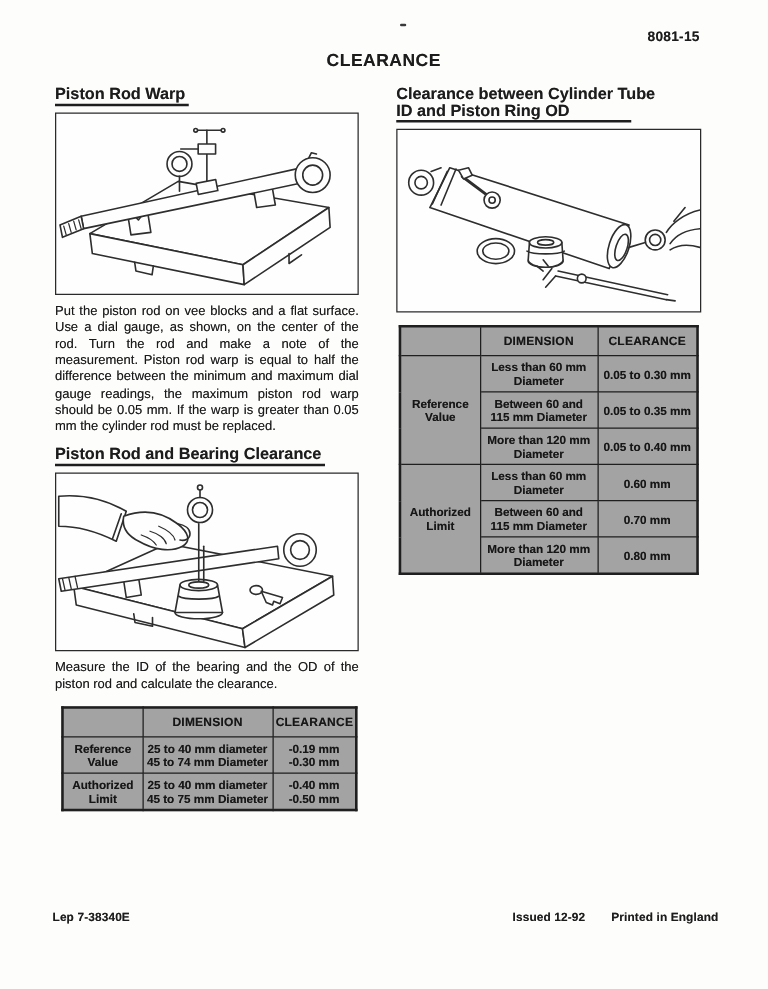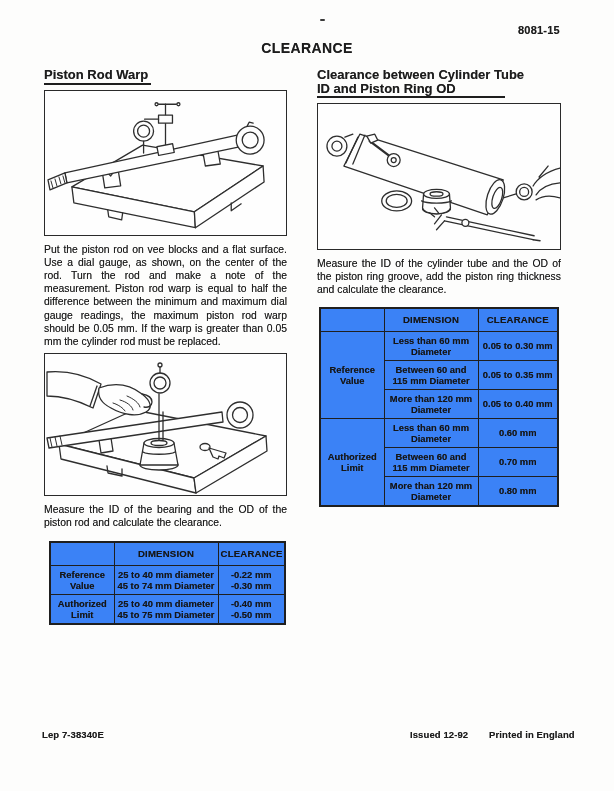--- a/index.html
+++ b/index.html
@@ -16,21 +16,21 @@
   #left-col{left:44px;width:243px;}
   #right-col{left:317px;width:244px;}
   .sec-heading{font-size:13px;font-weight:bold;line-height:13.5px;margin:0;}
   .u{display:inline-block;border-bottom:2px solid #1e1e1e;padding:0 3px 1px 0;}
   .figbox{border:1.6px solid #2a2a2a;margin-top:5px;background:#fefefe;}
   .figbox svg{display:block;width:100%;height:100%;}
   #fig1{height:144px;}
   #fig2{height:141px;}
   #fig3{height:145px;}
   p.body{font-size:10.4px;line-height:13.2px;text-align:justify;margin:7px 0 0 0;color:#191919;}
-  table.spec{border-collapse:collapse;font-size:9.4px;font-weight:bold;color:#161616;background:#3b82f6;
+  table.spec{border-collapse:collapse;font-size:9.4px;font-weight:bold;color:#161616;background:#a3a3a3;
     border:2.4px solid #1f1f1f;table-layout:fixed;}
   table.spec th, table.spec td{border:1.6px solid #1f1f1f;padding:2px 2px;text-align:center;line-height:11px;}
   table.spec th{height:18px;font-size:9.6px;letter-spacing:.2px;}
   table.spec td{height:24px;}
   td.lbl{text-align:left;padding-left:8px;line-height:11.5px;}
   #left-table{margin:11px 0 0 5px;width:235px;}
   #right-table{margin:10px 0 0 2px;width:238px;}
   .footer-item{top:729px;font-size:9.5px;font-weight:bold;letter-spacing:.1px;}
   #footer-left{left:42px;}
   #footer-issued{left:410px;}
@@ -77,20 +77,21 @@
         <circle cx="99" cy="40" r="10"></circle>
         <circle cx="99" cy="40" r="6"></circle>
         <line x1="99" y1="50" x2="99" y2="62"></line>
         <rect x="113" y="54" width="16" height="9" transform="rotate(-11 121 58)"></rect>
       </g>
     </svg>
   </div>
 
   <p class="body">Put the piston rod on vee blocks and a flat surface. Use a dial gauge, as shown, on the center of the rod. Turn the rod and make a note of the measurement. Piston rod warp is equal to half the difference between the minimum and maximum dial gauge readings, the maximum piston rod warp should be 0.05 mm. If the warp is greater than 0.05 mm the cylinder rod must be replaced.</p>
 
+  <h2 class="sec-heading" style="margin-top:8px;"><span class="u">Piston Rod and Bearing Clearance</span></h2>
 
   <div class="figbox" id="fig2">
     <svg viewBox="0 0 237 141">
       <g fill="#fefefe" stroke="#2e2e2e" stroke-width="1.3" stroke-linejoin="round" stroke-linecap="round">
 
         <polygon points="12,90 87,56 219,82 147,124"></polygon>
         <polygon points="12,90 14,105 149,139 147,124"></polygon>
         <polygon points="219,82 220,97 149,139 147,124"></polygon>
         <path d="M60,112 l1,7 14,3 0,-7" fill="none"></path>
 
@@ -140,21 +141,21 @@
       <th>DIMENSION</th>
       <th>CLEARANCE</th>
     </tr>
     <tr>
       <td class="lbl">Reference Value</td>
       <td>
         <div>25 to 40 mm diameter</div>
         <div>45 to 74 mm Diameter</div>
       </td>
       <td>
-        <div>-0.22 mm</div>
+        <div>-0.19 mm</div>
         <div>-0.30 mm</div>
       </td>
     </tr>
     <tr>
       <td class="lbl">Authorized Limit</td>
       <td>
         <div>25 to 40 mm diameter</div>
         <div>45 to 75 mm Diameter</div>
       </td>
       <td>
@@ -209,21 +210,20 @@
         <path d="M216,136 l7,1" fill="none"></path>
 
         <circle cx="207" cy="88" r="8"></circle>
         <circle cx="207" cy="88" r="4.5"></circle>
         <line x1="199" y1="90" x2="186" y2="94"></line>
         <path d="M243,64 c-13,3 -23,11 -27,18 M243,79 c-12,1 -20,6 -24,12 M243,94 c-10,-3 -18,-2 -24,2 M231,62 l-9,11" fill="none"></path>
       </g>
     </svg>
   </div>
 
-  <p class="body">Measure the ID of the cylinder tube and the OD of the piston ring groove, add the piston ring thickness and calculate the clearance.</p>
 
   <table class="spec" id="right-table">
     <colgroup>
         <col style="width:64px">
         <col style="width:94px">
         <col style="width:80px">
       </colgroup>
     <tbody>
         <tr>
       <th></th>

